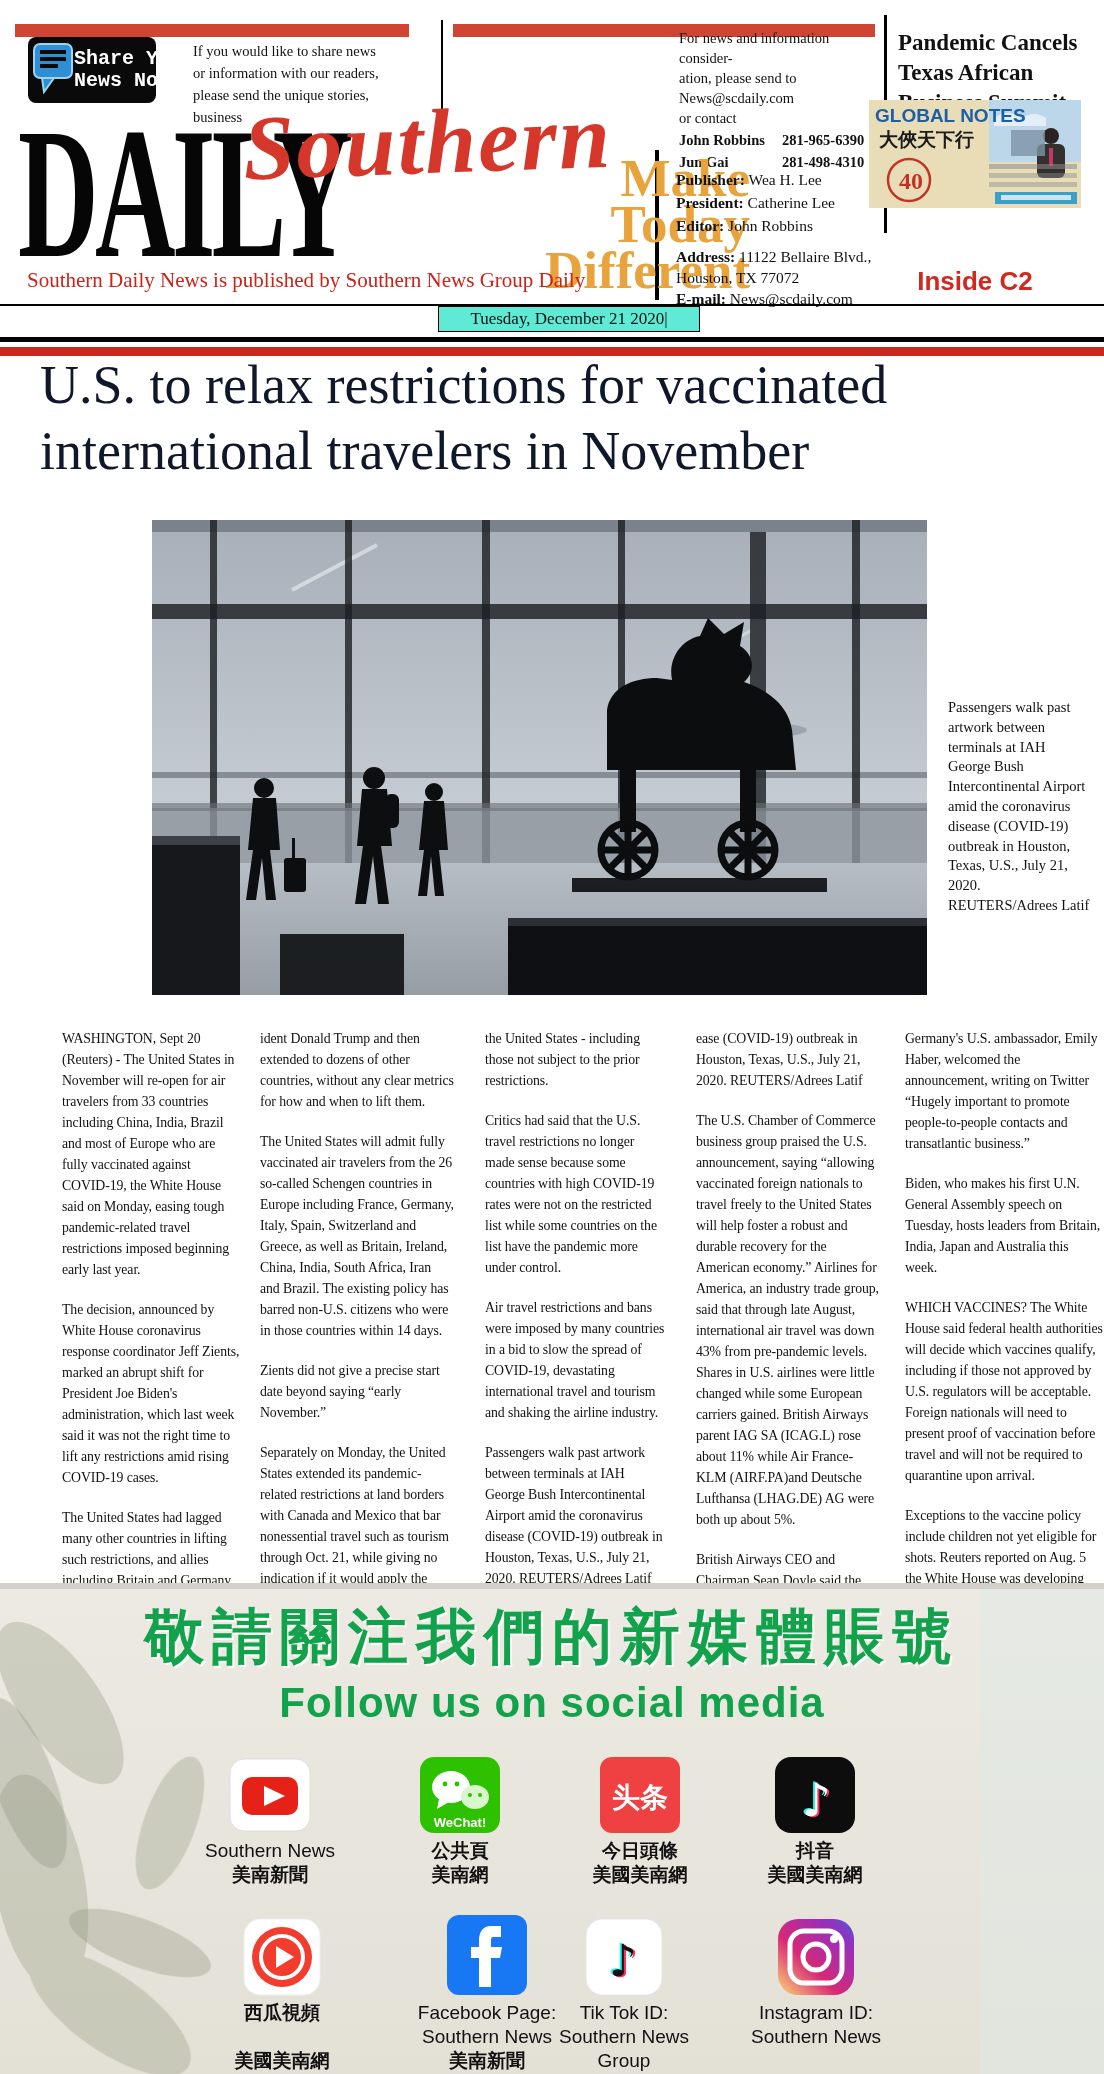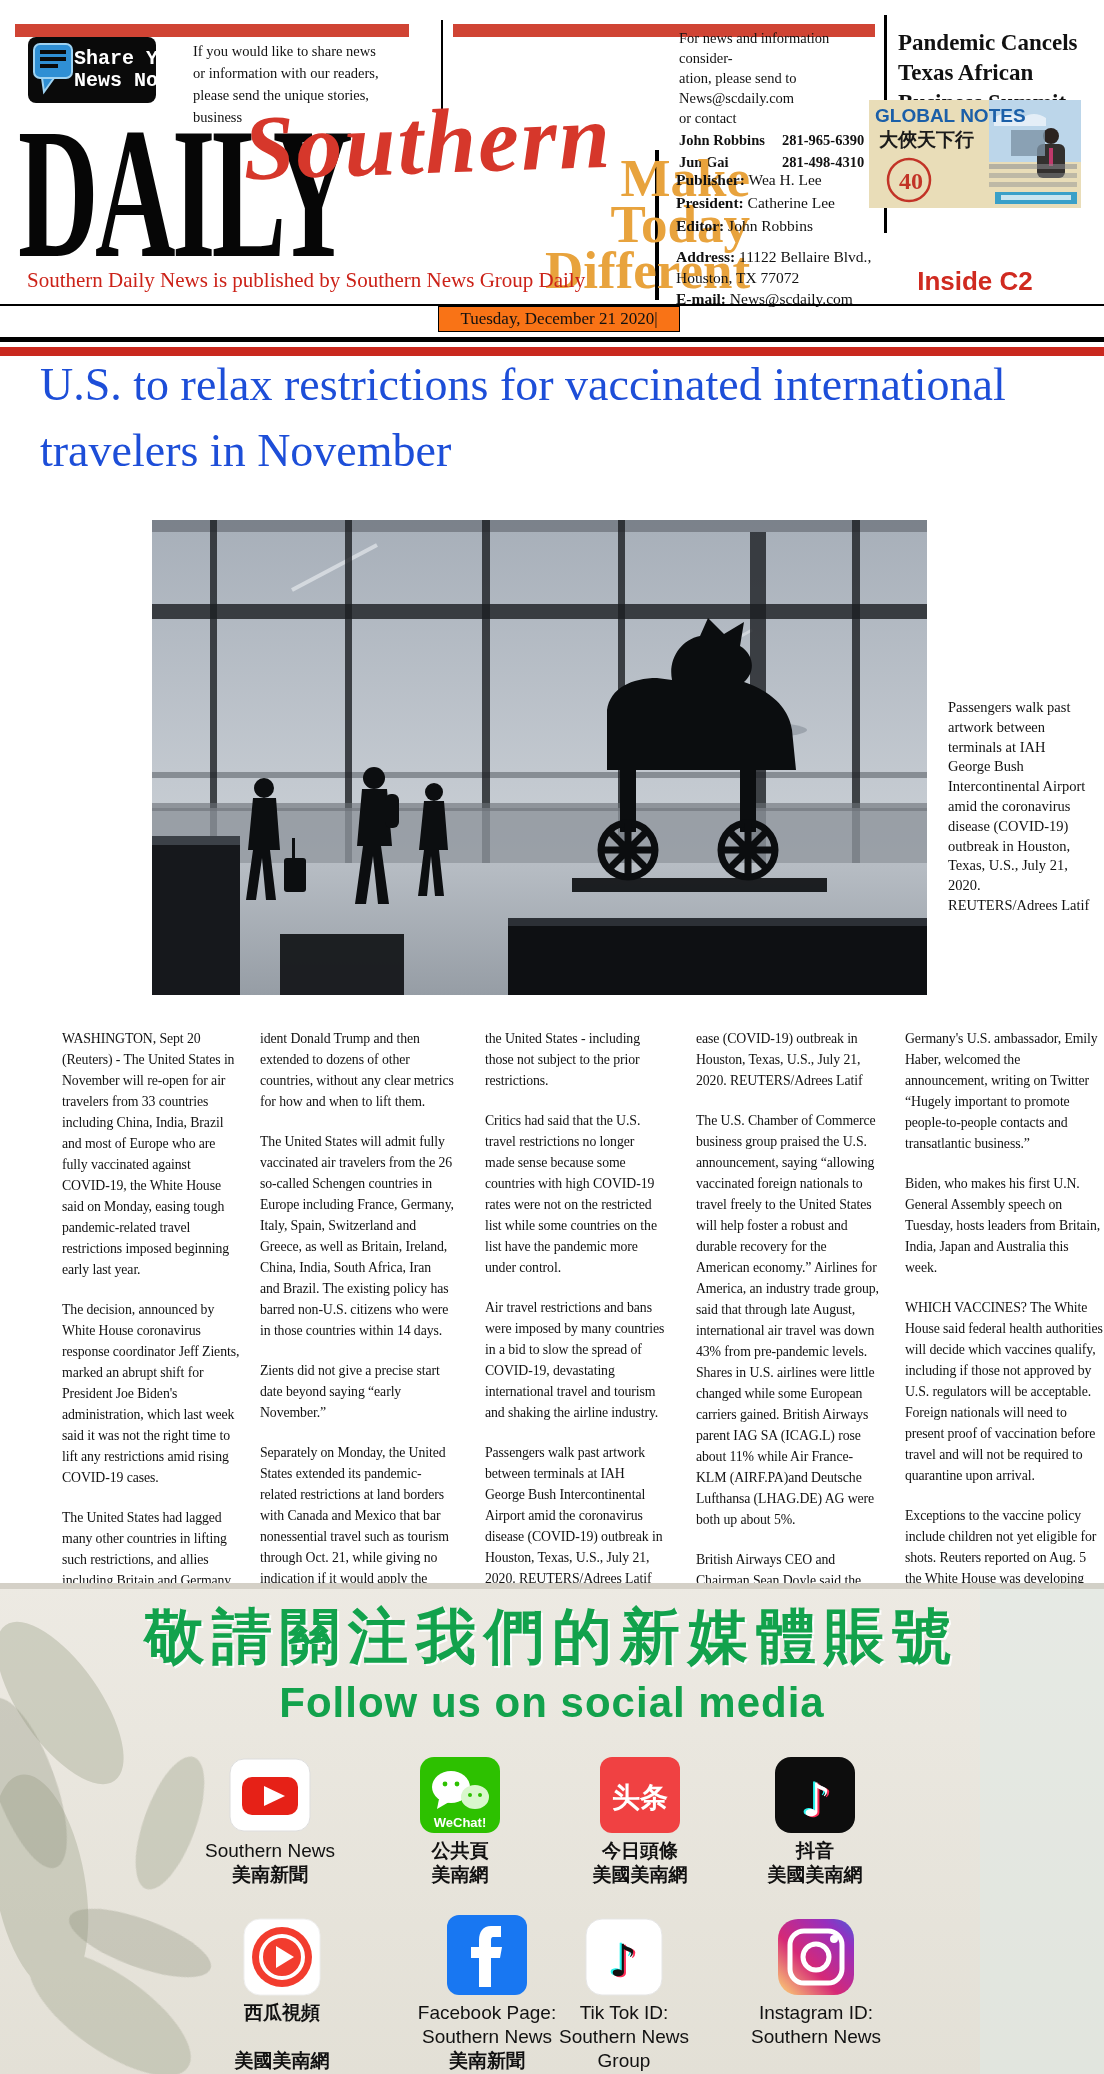--- a/index.html
+++ b/index.html
@@ -38,27 +38,27 @@
       font-weight:bold;font-size:53px;line-height:46px;}
   #published-line{left:27px;top:268px;color:#cc2218;font-size:21px;}
 
   #right-headline{left:898px;top:28px;width:200px;font-weight:bold;font-size:23px;line-height:30px;}
   #promo{left:869px;top:100px;width:212px;height:108px;}
   #inside-label{left:869px;top:266px;width:212px;text-align:center;color:#d02a20;
       font-family:"Liberation Sans",sans-serif;font-weight:bold;font-size:26px;}
 
   
   #rule-thin{left:0;top:304px;width:1104px;height:2px;background:#000;}
-  #date-box{left:438px;top:306px;width:228px;border:1px solid #000;background:#f97316;
-      text-align:center;font-size:17px;padding:2px 6px;}
+  #date-box{left:438px;top:306px;width:228px;border:1px solid #000;background:#5eead4;
+      text-align:center;font-size:17px;padding:2px 16px;}
   #rule-heavy{left:0;top:337px;width:1104px;height:5px;background:#000;}
   #rule-red-bottom{left:0;top:347px;width:1104px;height:9px;background:#c9281e;}
 
   
-  #headline{left:40px;top:352px;width:1035px;font-size:46px;line-height:66px;color:#1d4ed8;}
+  #headline{left:40px;top:352px;width:1035px;font-size:54px;line-height:66px;color:#0f172a;}
   #photo{left:152px;top:520px;width:775px;height:475px;}
   #photo-caption{left:948px;top:698px;width:142px;font-size:14.5px;line-height:19.8px;}
   .col{position:absolute;top:1028px;font-size:13.8px;line-height:21px;letter-spacing:-.1px;margin-left:20px;}
   .col p{margin:0 0 19px 0;}
   #col1{left:42px;width:178px;}
   #col2{left:240px;width:194px;}
   #col3{left:465px;width:180px;}
   #col4{left:676px;width:184px;}
   #col5{left:885px;width:198px;}
 

